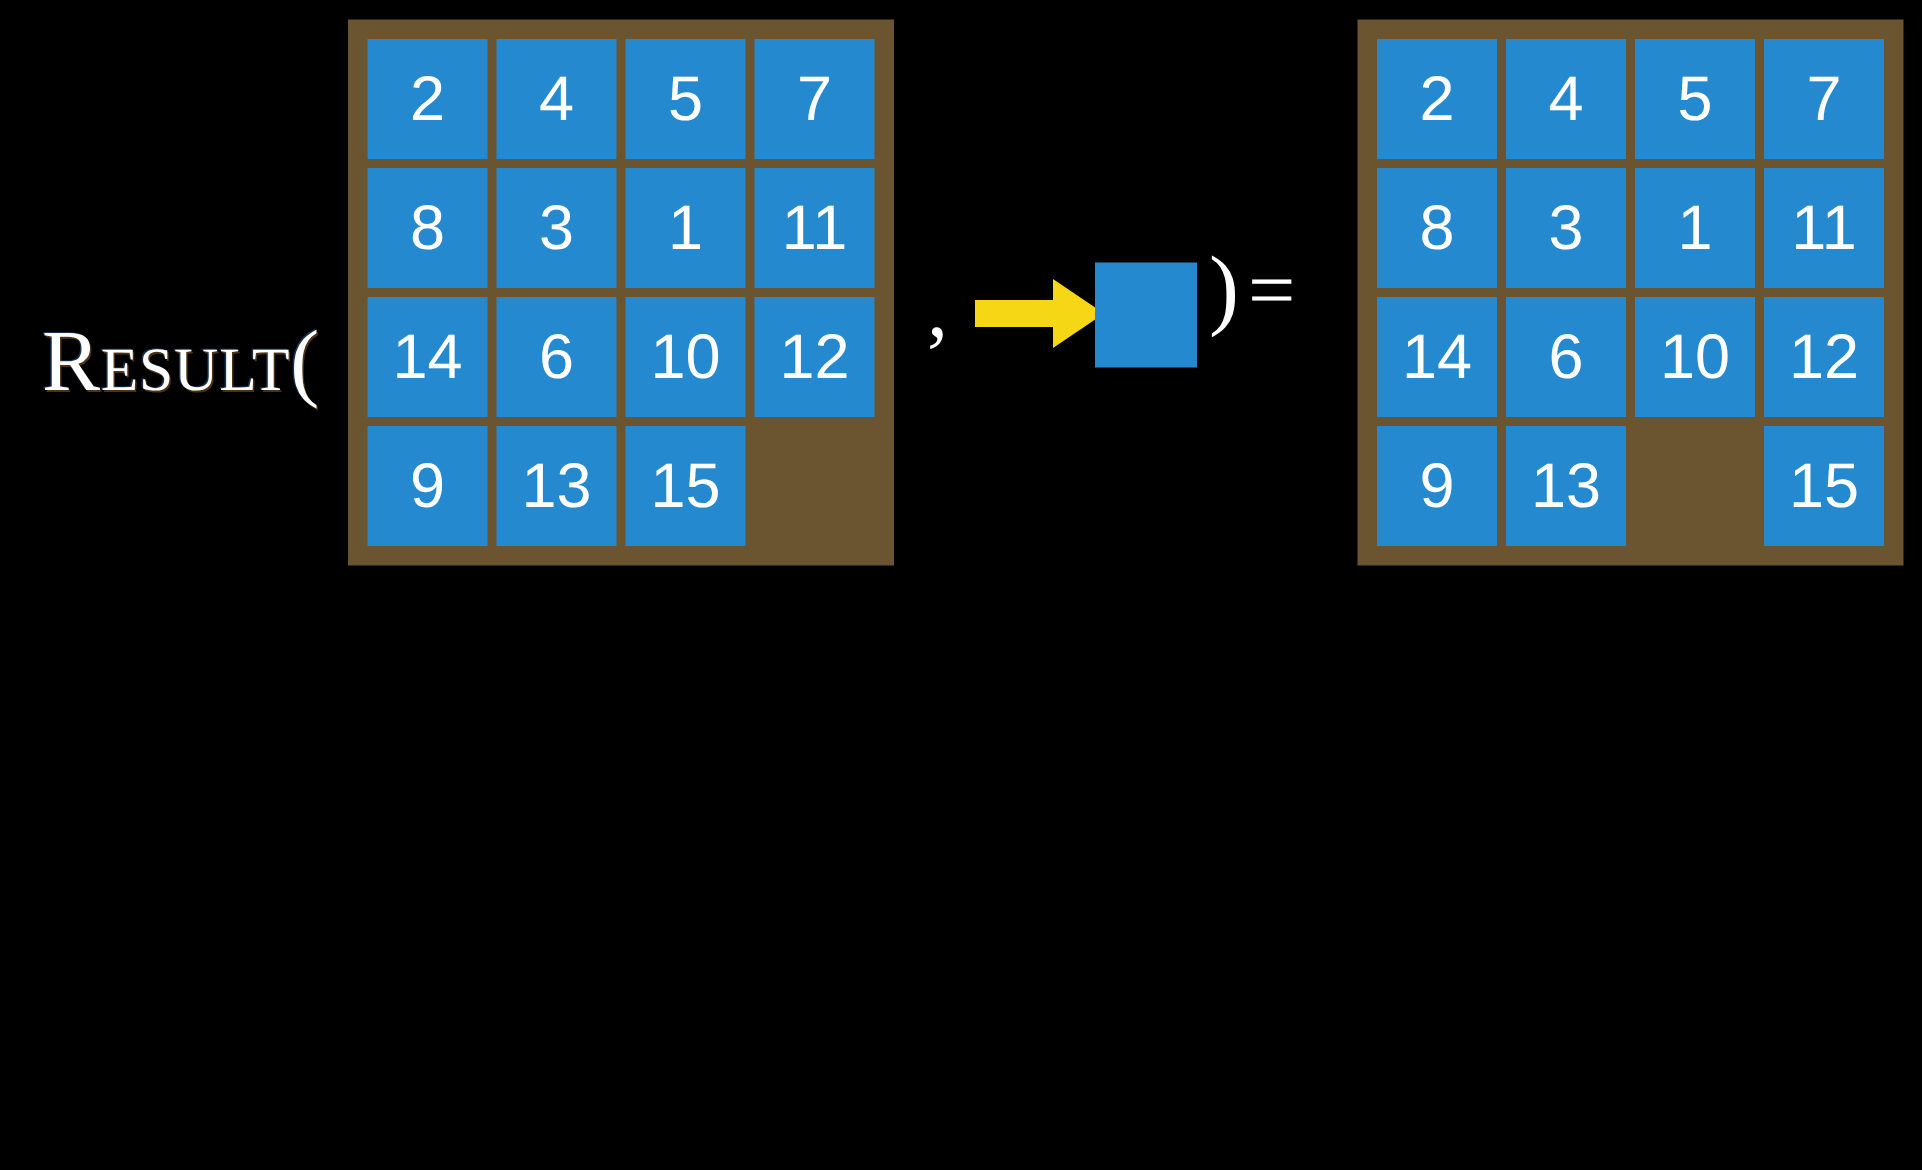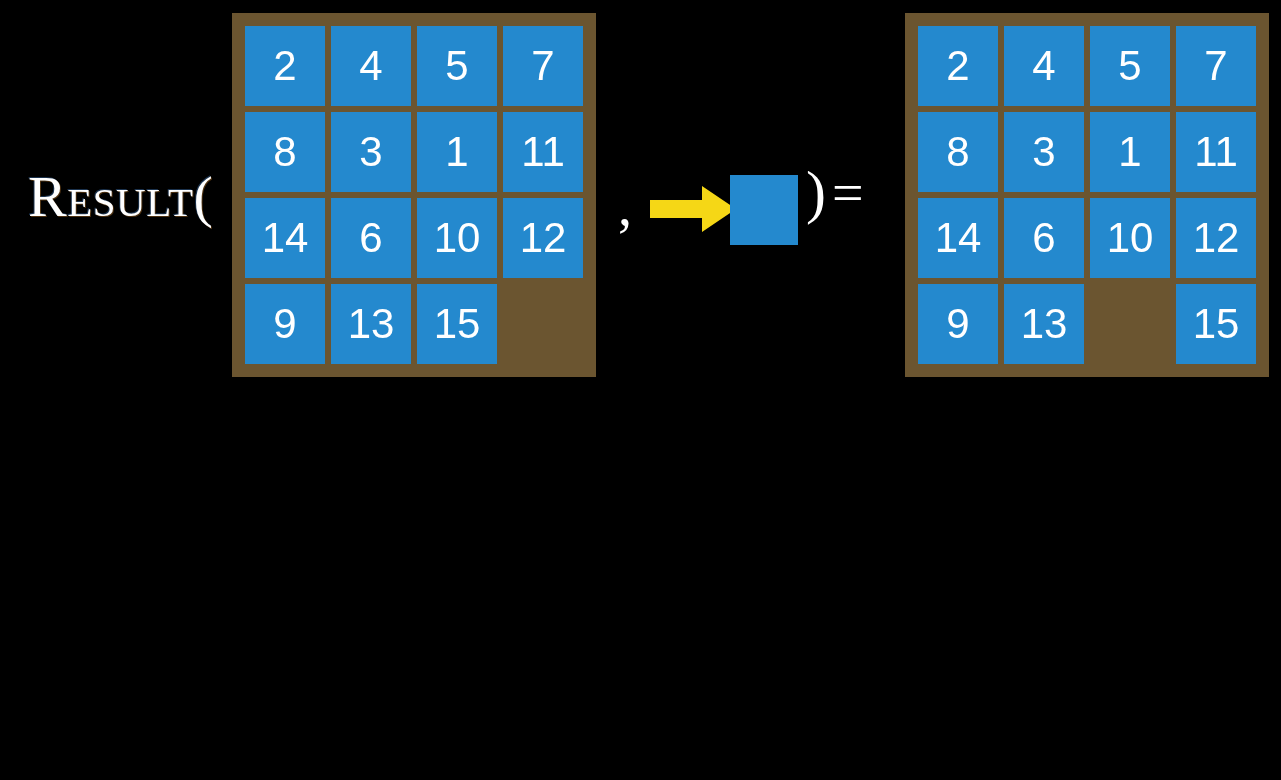--- a/index.html
+++ b/index.html
@@ -37,20 +37,21 @@
     position: absolute;
     left: 28px;
     color: #ffffff;
     font-family: "Liberation Serif", serif;
     font-variant: small-caps;
     font-size: 58px;
     line-height: 1;
     letter-spacing: 0.5px;
     white-space: nowrap;
     text-shadow: 1px 1px 0 rgba(140,90,30,0.55), -1px -1px 0 rgba(60,110,170,0.45);
+    margin-top: 44px;
   }
   .row-top .result-label    { top: 168px; }
 
   
   .comma {
     position: absolute;
     color: #ffffff;
     font-family: "Liberation Serif", serif;
     font-size: 56px;
     line-height: 1;

